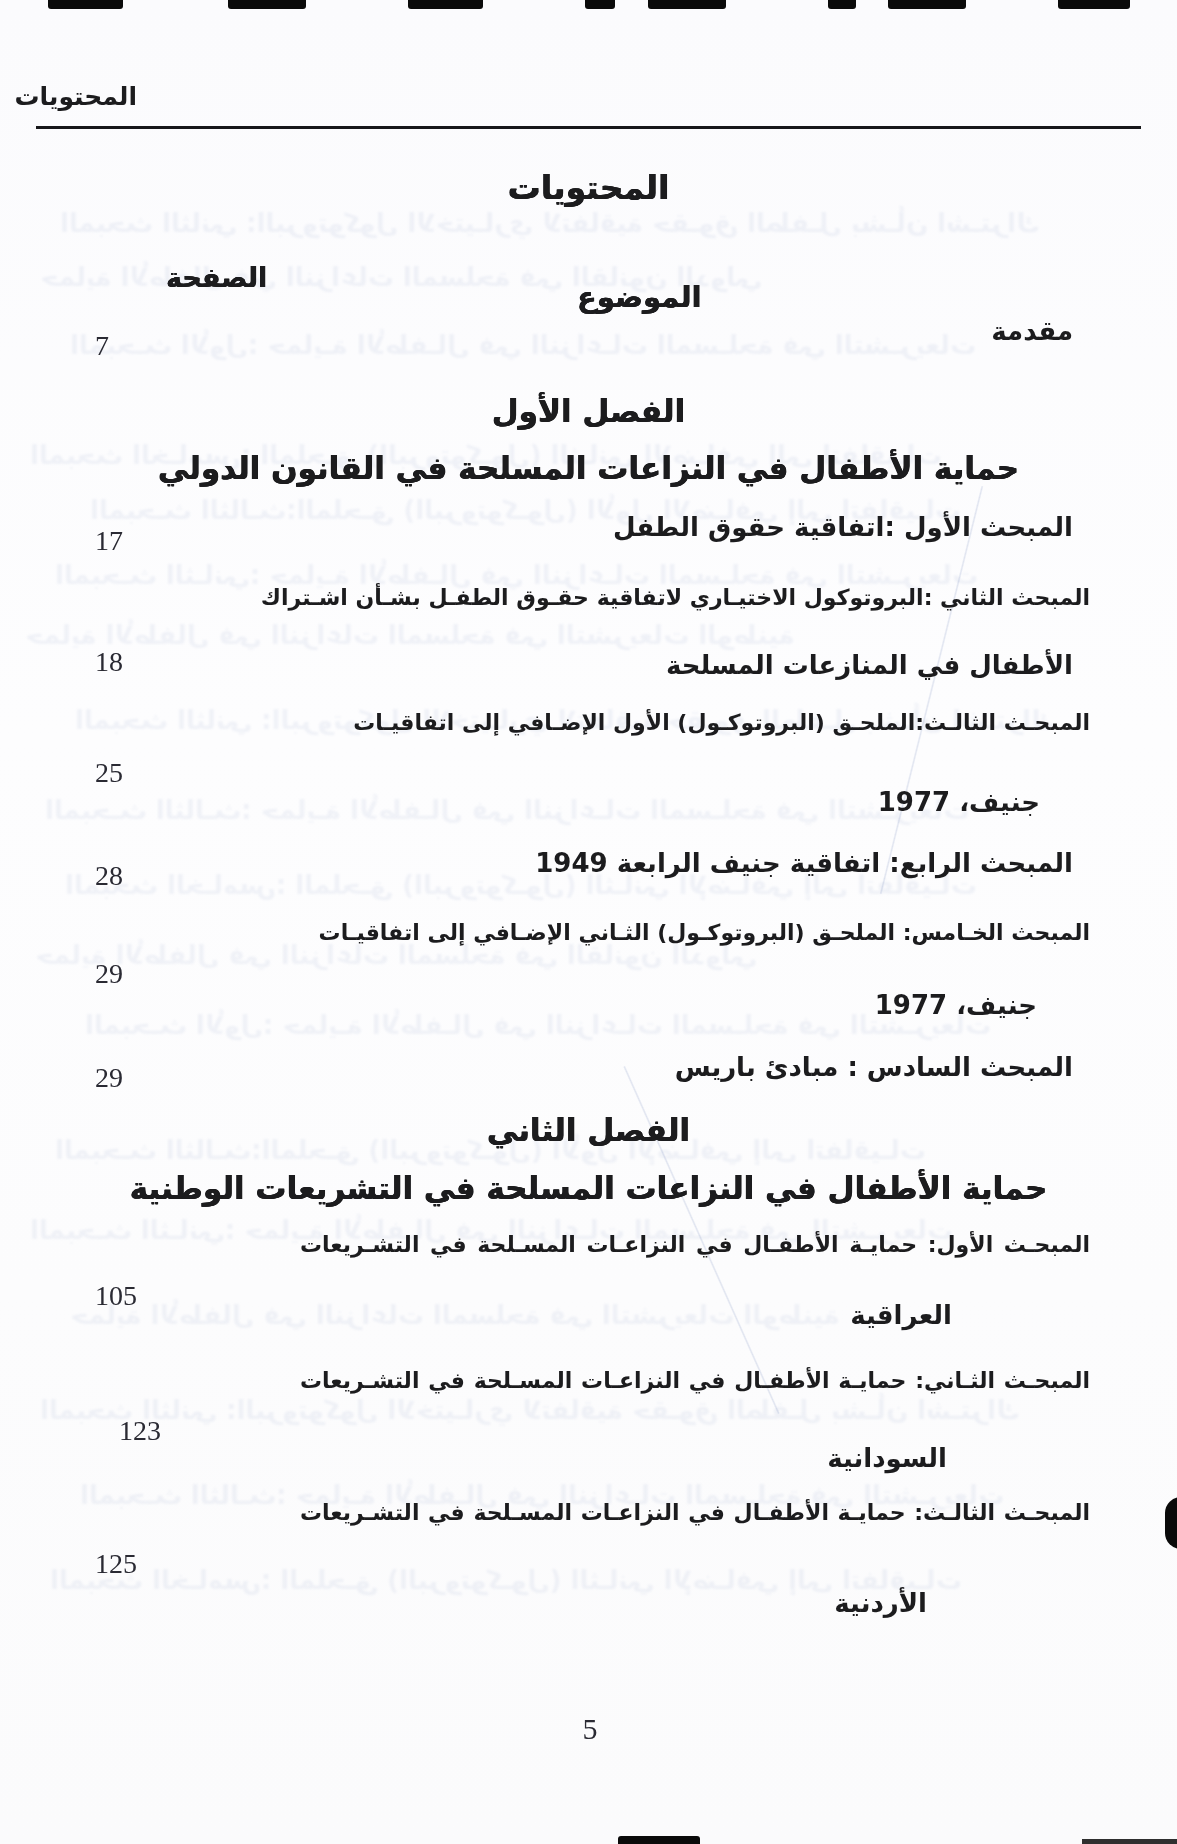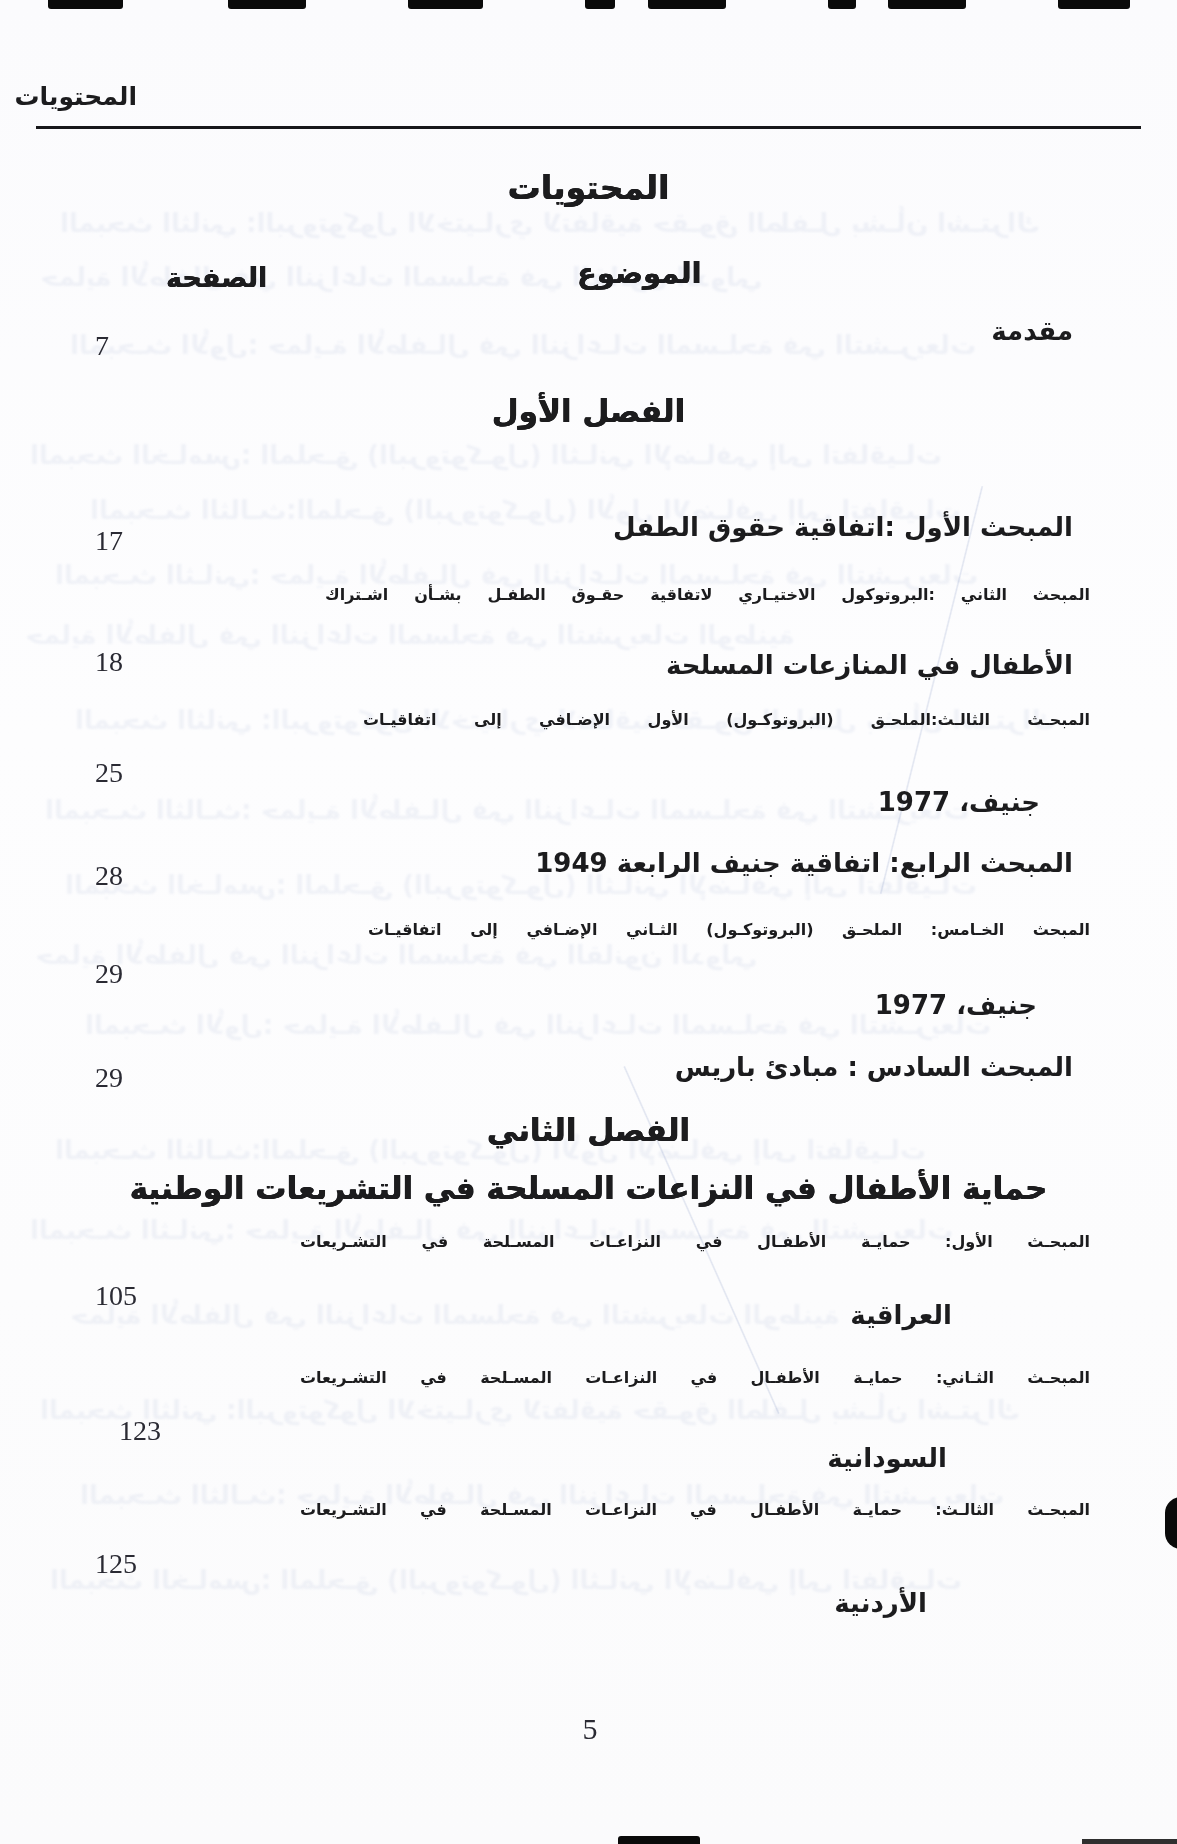--- a/index.html
+++ b/index.html
@@ -27,24 +27,24 @@
   .mark.top{top:0; height:9px; border-radius:0 0 3px 3px;}
   .mark.right-blob{right:-4px; top:1497px; width:16px; height:52px; border-radius:26px 0 0 26px;}
   .mark.bottom{bottom:0; height:8px; border-radius:3px 3px 0 0;}
   .mark.bottom-right{bottom:0; height:5px; opacity:.85;}
   
   .ar{direction:rtl; font-family:"DejaVu Sans",sans-serif; font-weight:700; color:var(--ink);}
   .heavy{text-shadow:.35px 0 0 currentColor, -.35px 0 0 currentColor;}
   .header-label{position:absolute; top:82px; right:1040px; left:40px; font-size:25px; text-align:right;}
   .header-rule{position:absolute; top:126px; left:36px; width:1105px; height:3px; background:var(--rule);}
   .toc-title{position:absolute; top:168px; left:0; width:100%; text-align:center; font-size:33px;}
-  .col-subject{position:absolute; top:256px; left:577px; font-size:29px;}
+  .col-subject{position:absolute; top:280px; left:577px; font-size:29px;}
   .col-page{position:absolute; top:262px; left:166px; font-size:27px;}
   .entry-line{position:absolute; right:104px; text-align:right; font-size:26px; white-space:nowrap;}
-  .entry-just{position:absolute; right:87px; font-size:16px; text-align:justify; text-align-last:justify; white-space:nowrap;}
+  .entry-just{position:absolute; right:87px; font-size:22px; text-align:justify; text-align-last:justify; white-space:nowrap;}
   .w765{width:765px;} .w727{width:727px;} .w722{width:722px;} .w790{width:790px;}
   .chapter{position:absolute; left:0; width:100%; text-align:center; font-size:31px;}
   .pg{position:absolute; left:95px; width:70px; font-family:"Liberation Serif",serif; font-weight:400; font-size:28px; color:var(--digits); text-align:left;}
   .footer-num{position:absolute; top:1712px; left:560px; width:60px; text-align:center; font-family:"Liberation Serif",serif; font-size:30px; color:var(--digits);}
 </style>
 </head>
 <body>
 
 <div class="page">
 
@@ -87,20 +87,21 @@
 
   <div class="ar toc-title heavy">المحتويات</div>
 
   <div class="ar col-subject heavy">الموضوع</div>
   <div class="ar col-page heavy">الصفحة</div>
 
   <div class="ar entry-line" style="top:316px;">مقدمة</div>
   <div class="pg" style="top:330px;">7</div>
 
   <div class="ar chapter heavy" style="top:393px;">الفصل الأول</div>
+  <div class="ar chapter heavy" style="top:450px;">حماية الأطفال في النزاعات المسلحة في القانون الدولي</div>
 
   <div class="ar entry-line" style="top:512px;">المبحث الأول :اتفاقية حقوق الطفل</div>
   <div class="pg" style="top:525px;">17</div>
 
   <div class="ar entry-just w765" style="top:585px;">المبحث الثاني :البروتوكول الاختيـاري لاتفاقية حقـوق الطفـل بشـأن اشـتراك</div>
   <div class="pg" style="top:622px;margin-top:24px;">18</div>
   <div class="ar entry-line" style="top:650px;">الأطفال في المنازعات المسلحة</div>
 
   <div class="ar entry-just w727" style="top:710px;">المبحـث الثالـث:الملحـق (البروتوكـول) الأول الإضـافي إلى اتفاقيـات</div>
   <div class="pg" style="top:757px;">25</div>

